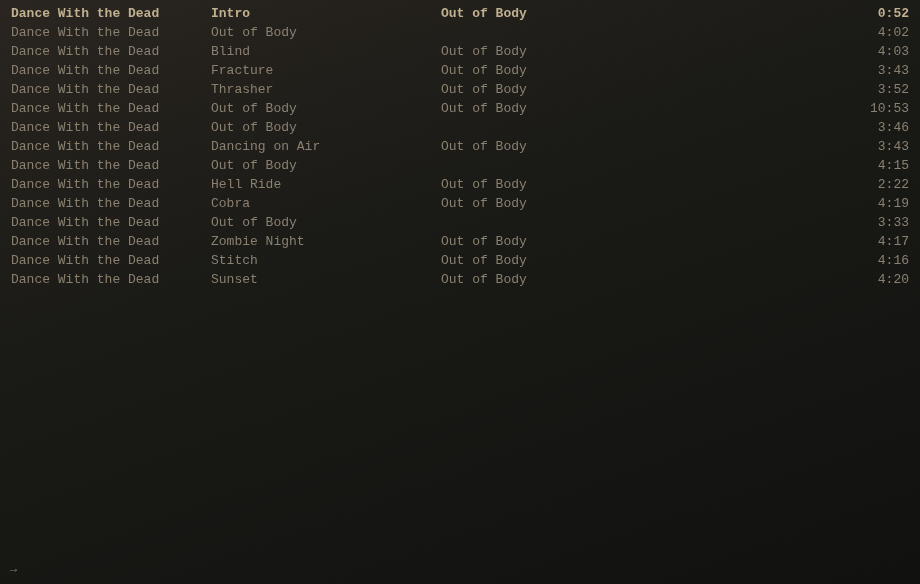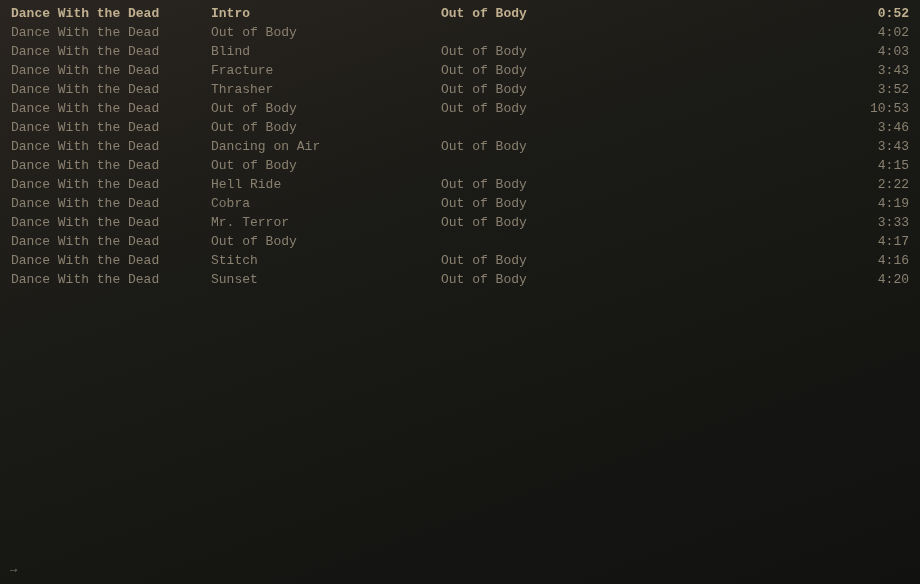--- a/index.html
+++ b/index.html
@@ -147,26 +147,26 @@
       <div class="col-duration">2:22</div>
     </div>
     <div class="track-row">
       <div class="col-artist">Dance With the Dead</div>
       <div class="col-title">Cobra</div>
       <div class="col-album">Out of Body</div>
       <div class="col-duration">4:19</div>
     </div>
     <div class="track-row">
       <div class="col-artist">Dance With the Dead</div>
-      <div class="col-title">Mr. Terror</div>
       <div class="col-album">Out of Body</div>
       <div class="col-duration">3:33</div>
     </div>
     <div class="track-row">
       <div class="col-artist">Dance With the Dead</div>
+      <div class="col-title">Zombie Night</div>
       <div class="col-album">Out of Body</div>
       <div class="col-duration">4:17</div>
     </div>
     <div class="track-row">
       <div class="col-artist">Dance With the Dead</div>
       <div class="col-title">Stitch</div>
       <div class="col-album">Out of Body</div>
       <div class="col-duration">4:16</div>
     </div>
     <div class="track-row">

